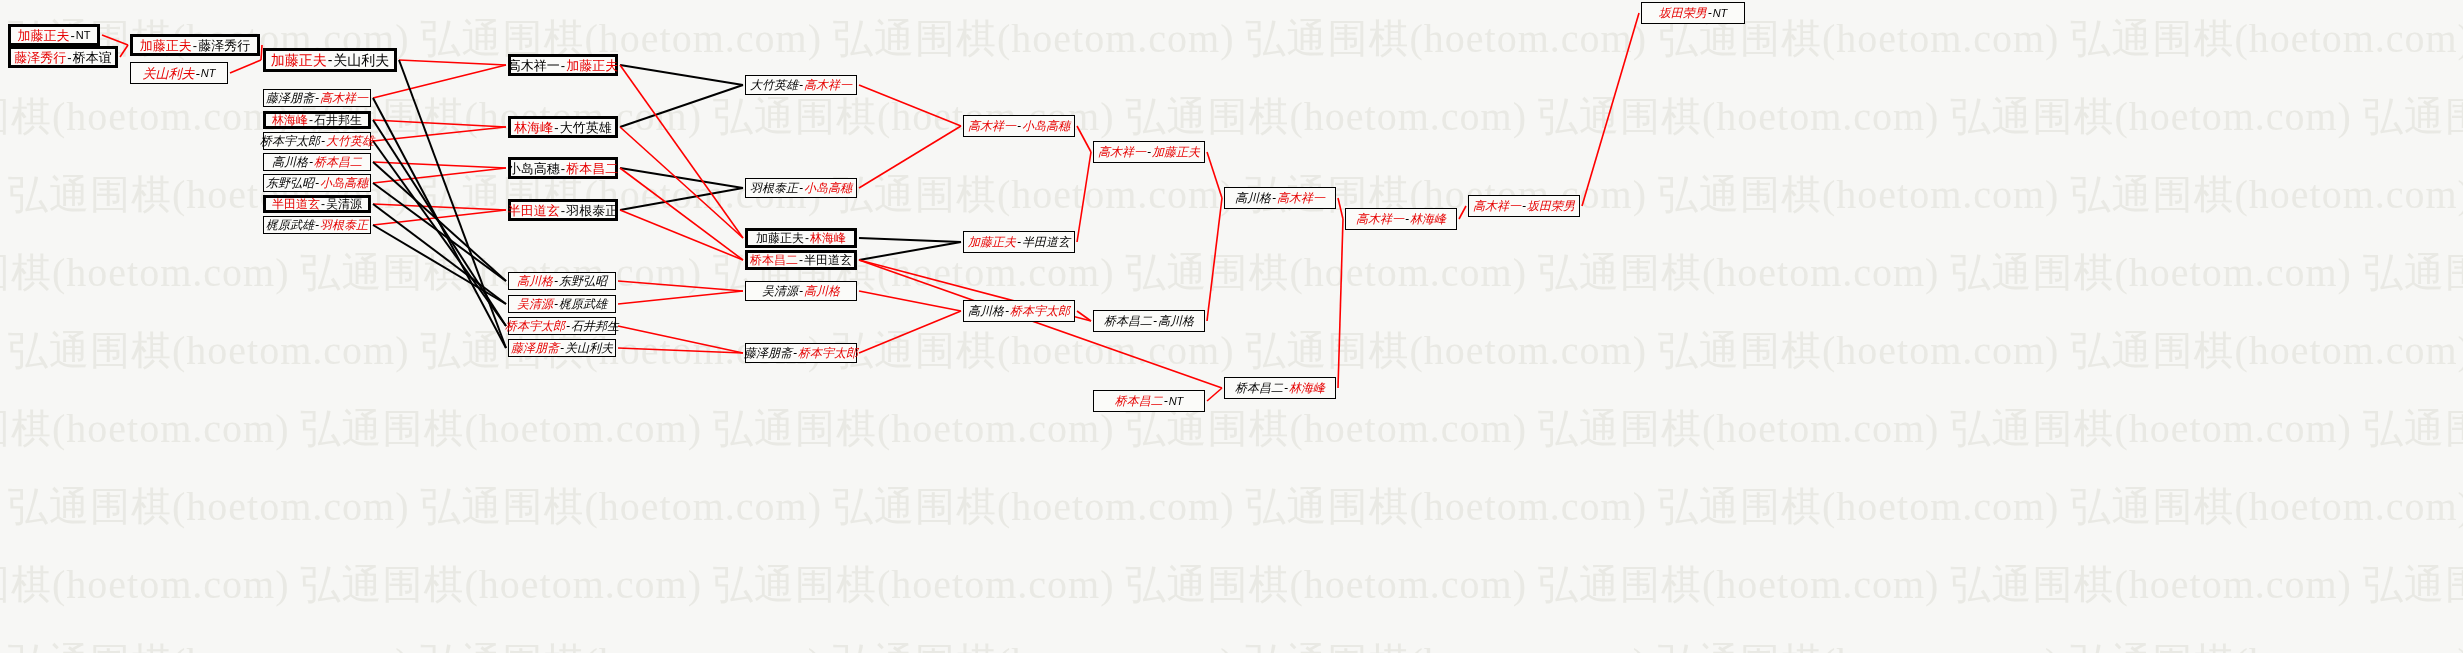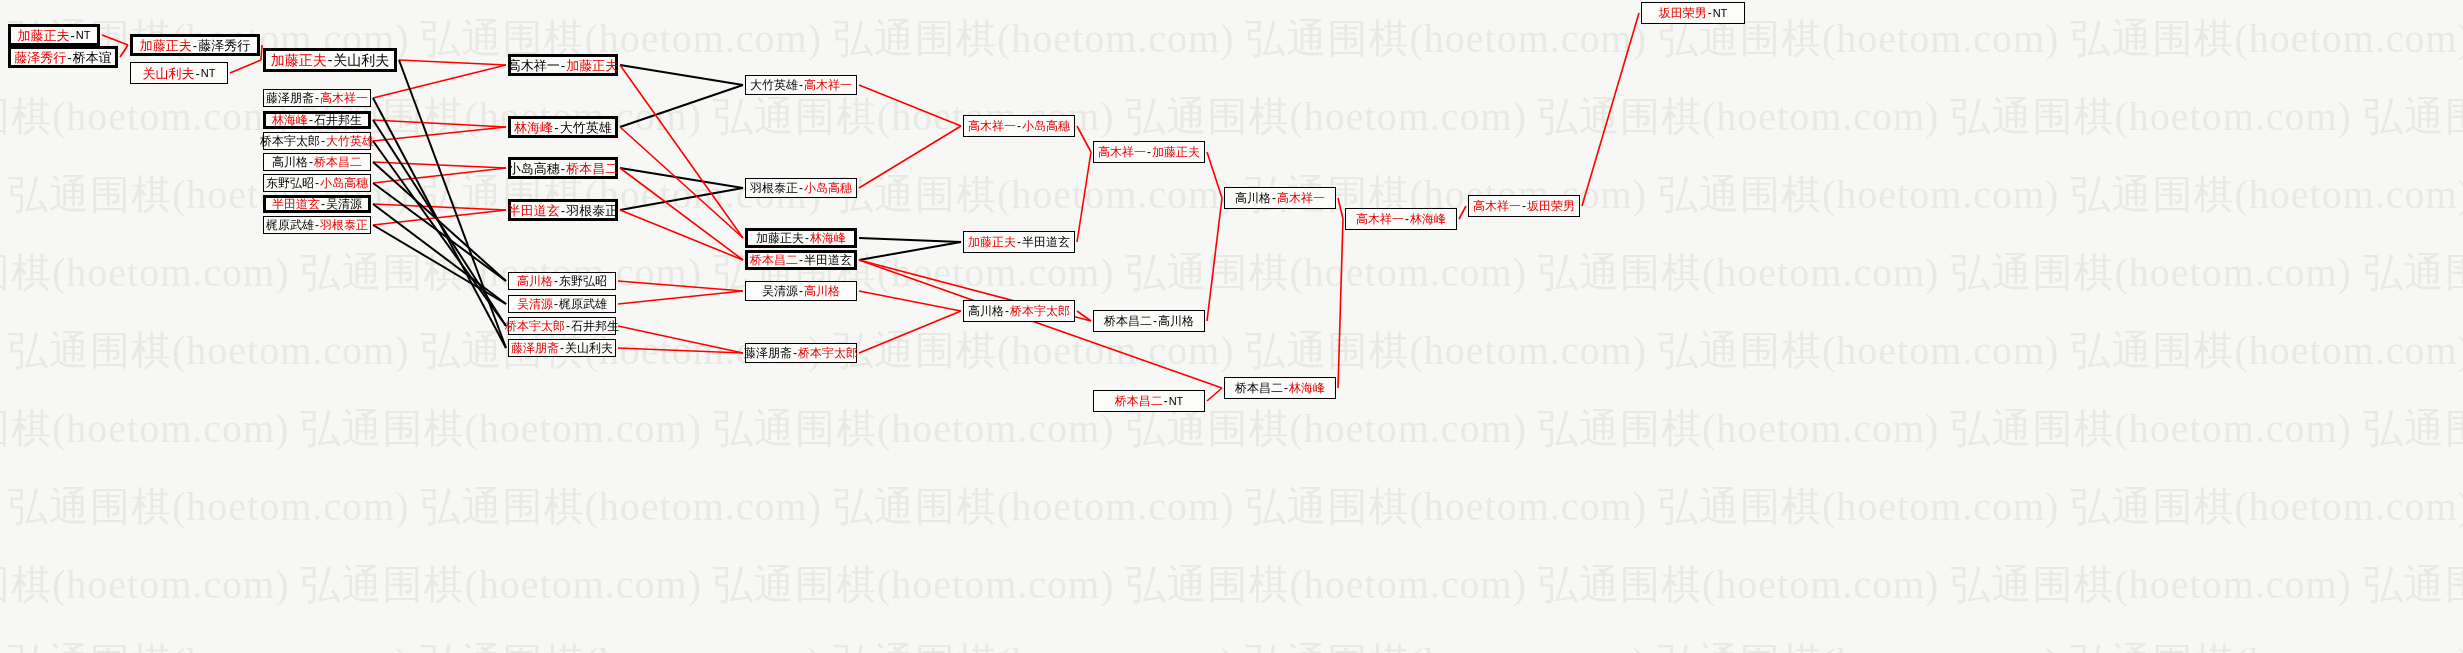--- a/index.html
+++ b/index.html
@@ -29,21 +29,21 @@
     background:#fbfbf9;
     border:2px solid #000;
     display:flex;align-items:center;justify-content:center;
     white-space:nowrap;
     font-size:13px;
     line-height:1;
     color:#000;
     padding:0 5px;
   }
   .node.thick{border-width:3px;}
-  .node.thin{border-width:1.5px;}
+  .node.thin{border-width:1.5px;font-style:italic;}
   .node .a{color:#000;}
   .node .b{color:#000;}
   .node .sep{color:#000;padding:0 1px;}
   .node .red{color:#e60000;}
   .node .small{font-size:11px;}
 </style>
 </head>
 <body>
 
 <div id="watermark">

